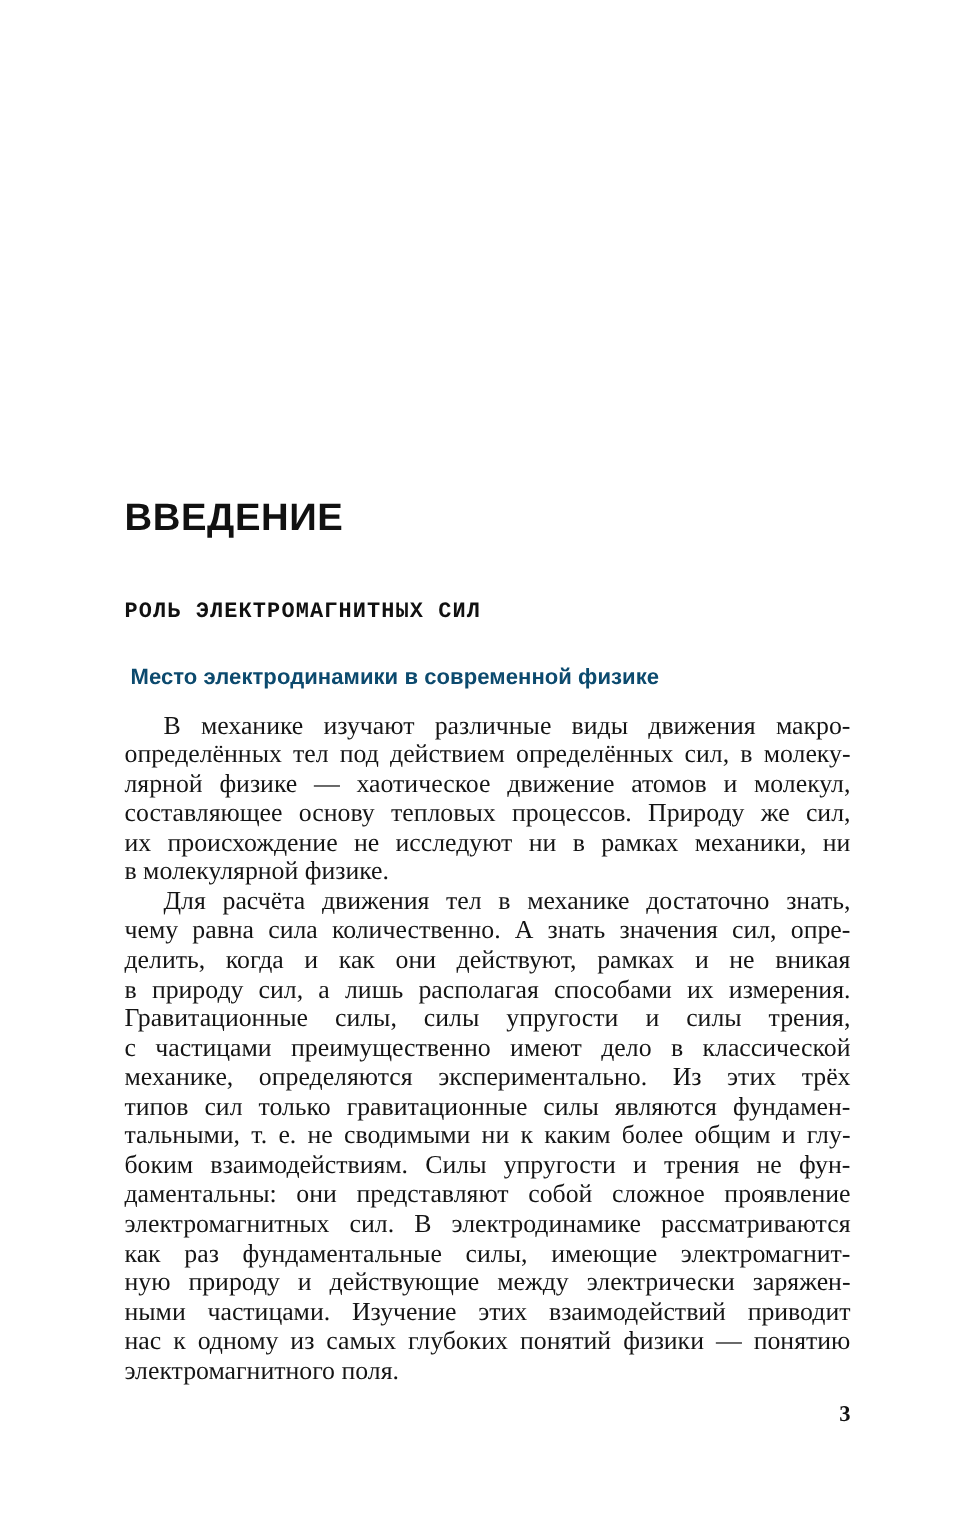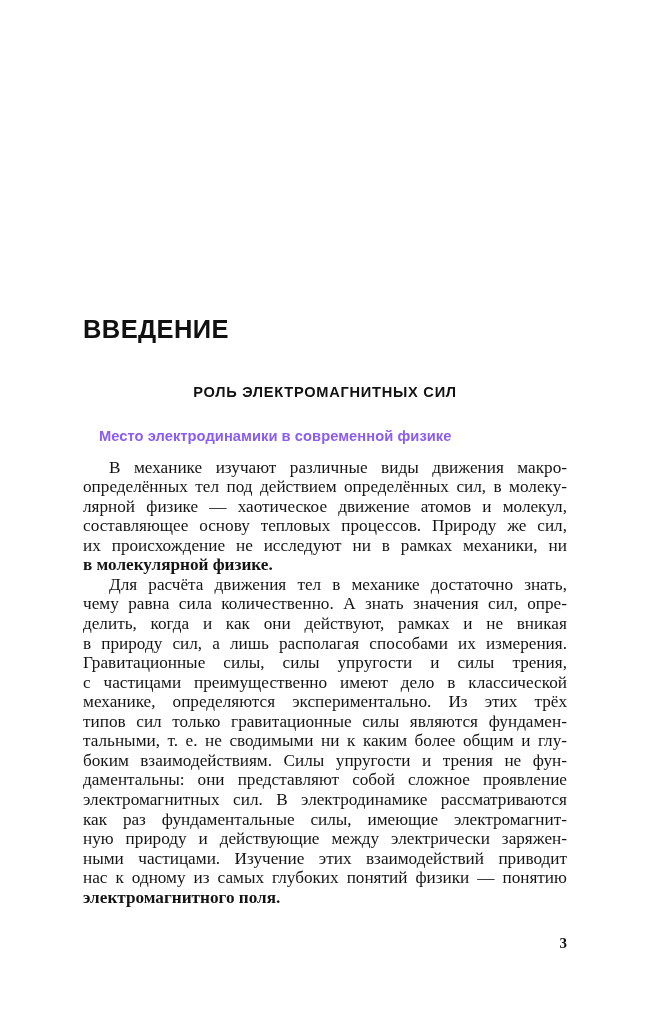--- a/index.html
+++ b/index.html
@@ -12,58 +12,57 @@
     position: relative;
     width: 650px;
     height: 1010px;
     background: #ffffff;
     overflow: hidden;
     box-sizing: border-box;
   }
   .content {
     position: absolute;
     left: 83px;
-    top: 316px;
+    top: 332px;
     width: 484px;
   }
 
   .chapter-title {
     font-family: "Liberation Sans", sans-serif;
     font-weight: bold;
     font-size: 25.5px;
     letter-spacing: 0.4px;
     color: #111111;
     line-height: 1.05;
     margin: 0 0 40px 0;
     text-transform: none;
   }
 
   .section-title {
-    font-family: Liberation Sans, sans-serif;
+    font-family: Liberation Mono, monospace;
     font-weight: bold;
     font-size: 14.6px;
     letter-spacing: 0.75px;
     color: #111111;
     line-height: 1.32;
     margin: 16px 0 26px 0;
-    text-align: center;
   }
   .section-title .line {
     display: block;
     white-space: nowrap;
   }
 
   .subsection-title {
     font-family: "Liberation Sans", sans-serif;
     font-weight: bold;
     font-size: 14.7px;
     letter-spacing: 0.05px;
-    color: #8b5cf6;
+    color: #0c4a6e;
     line-height: 1.2;
-    margin: 0 0 12px 16px;
+    margin: 0 0 12px 4px;
     white-space: nowrap;
   }
 
   .body-text {
     font-family: "Liberation Serif", serif;
     font-size: 17.2px;
     color: #141414;
     line-height: 19.55px;
     text-align: justify;
     text-justify: inter-word;
@@ -82,21 +81,20 @@
     height: 19.55px;
     align-items: baseline;
     white-space: pre;
     overflow: visible;
   }
   .jline.stretch {
     justify-content: space-between;
   }
   .jline.flush {
     justify-content: flex-start;
-    font-weight: bold;
   }
   .jline .w {
     display: inline-block;
   }
   .jline.indent {
     padding-left: 26px;
     width: 458px;
   }
 
   .page-number {

